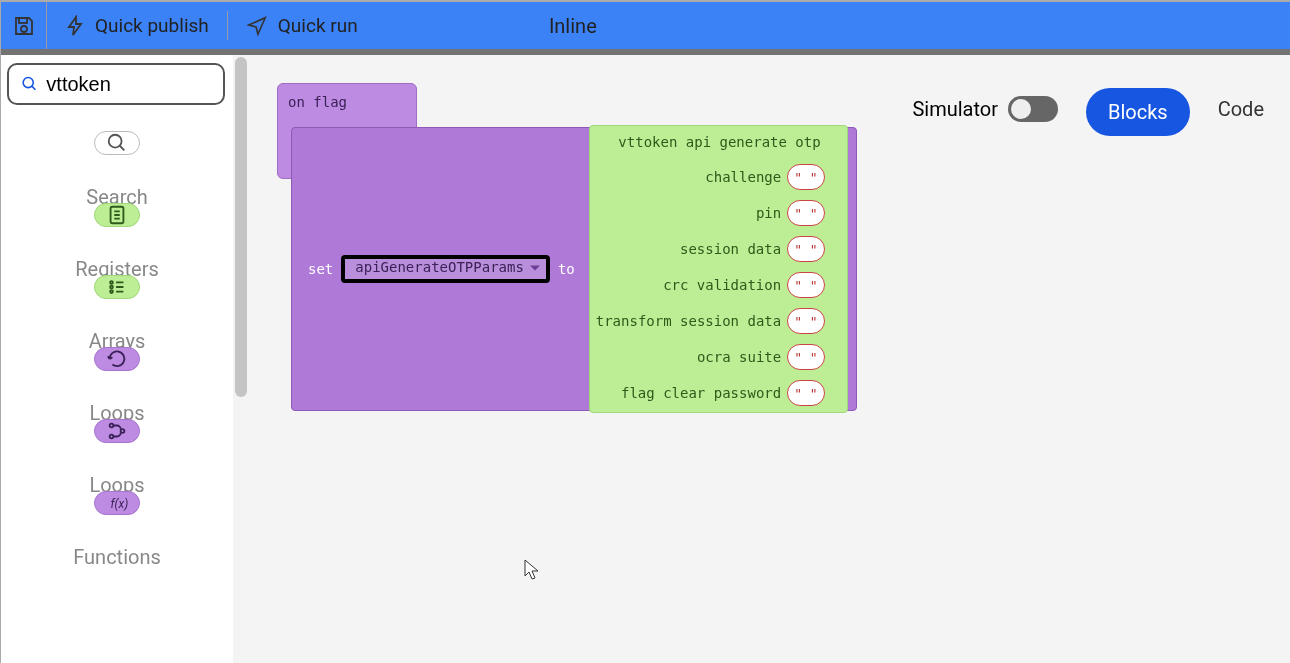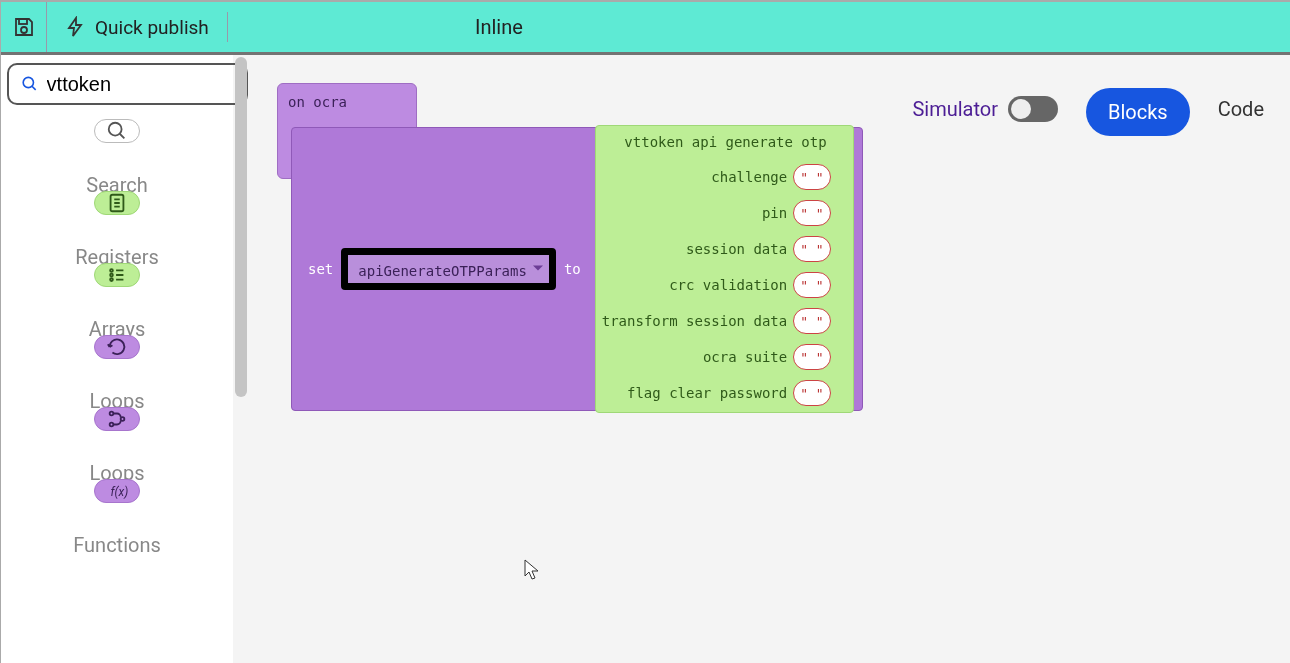--- a/index.html
+++ b/index.html
@@ -13,22 +13,22 @@
     border-top: 2px solid #aaa;
     border-bottom: none;
     border-right: none;
   }
 
   
   .topbar {
     height: 53px;
     display: flex;
     align-items: center;
-    background: #5eead4;
-    border-bottom: 3px solid #737373;
+    background: #3b82f6;
+    border-bottom: 6px solid #737373;
   }
   .save-wrap {
     width: 46px;
     height: 100%;
     display: flex;
     align-items: center;
     justify-content: center;
     border-right: 1px solid #99a;
   }
   .top-btn {
@@ -64,26 +64,26 @@
   
   .sidebar {
     width: 232px;
     padding: 8px 6px;
     background: #fff;
   }
   .searchbox {
     display: flex;
     align-items: center;
     gap: 8px;
-    width: 241px;
+    width: 218px;
     height: 42px;
     border: 2px solid #555;
     border-radius: 10px;
     padding: 4px 12px;
-    margin-bottom: 14px;
+    margin-bottom: 26px;
   }
   .searchbox input {
     border: none;
     outline: none;
     font-size: 20px;
     width: 100%;
     background: transparent;
   }
   .cat {
     display: flex;
@@ -136,21 +136,21 @@
     top: 26px;
     display: flex;
     align-items: center;
     gap: 28px;
   }
   .sim {
     display: flex;
     align-items: center;
     gap: 10px;
     font-size: 20px;
-    color: #4c1d95;
+    color: #000000;
   }
   .toggle {
     width: 50px;
     height: 26px;
     background: #666;
     border-radius: 13px;
     position: relative;
   }
   .toggle::after {
     content: "";
@@ -207,23 +207,23 @@
     height: 284px;
   }
   .set-block .kw {
     font-family: ui-monospace, "SFMono-Regular", Consolas, monospace;
     font-size: 14px;
     color: #fff;
     padding: 0 8px;
   }
   .var-dd {
     background: #b98fdb;
-    border: 7px solid #000000;
+    border: 4px solid #000000;
     border-radius: 4px;
-    padding: 8px 22px 4px 10px;
+    padding: 0 22px 4px 10px;
     font-family: ui-monospace, "SFMono-Regular", Consolas, monospace;
     font-size: 14px;
     color: #3b2158;
     position: relative;
   }
   .var-dd::after {
     content: "";
     position: absolute;
     right: 6px;
     top: 50%;
@@ -295,20 +295,26 @@
       <circle cx="12" cy="15" r="3"></circle>
     </svg>
   </div>
   <div class="top-btn">
     <svg width="20" height="22" viewBox="0 0 20 22" fill="none" stroke="#333" stroke-width="1.8">
       <path d="M11 2L4 12h5l-1 8 8-11h-5z"></path>
     </svg>
     <span>Quick publish</span>
   </div>
   <div class="top-sep"></div>
+  <div class="top-btn">
+    <svg width="22" height="22" viewBox="0 0 24 24" fill="none" stroke="#333" stroke-width="1.8">
+      <path d="M3 11l18-8-8 18-2-8z"></path>
+    </svg>
+    <span>Quick run</span>
+  </div>
   <div class="title">Inline</div>
 </div>
 
 <div class="main">
 
   <div class="sidebar">
     <div class="searchbox">
       <svg width="20" height="20" viewBox="0 0 24 24" fill="none" stroke="#1756e0" stroke-width="2.2">
         <circle cx="10" cy="10" r="7"></circle>
         <path d="M20 20l-5-5"></path>
@@ -394,21 +400,21 @@
       </div>
       <div class="pill-blocks">
         <span>Blocks</span>
       </div>
       <div class="pill-code">
         <span>Code</span>
       </div>
     </div>
 
     <div class="block-onstart">
-      <div class="header">on ocra</div>
+      <div class="header">on flag</div>
       <div class="foot"></div>
     </div>
 
     <div class="set-block">
       <span class="kw">set</span>
       <div class="var-dd">apiGenerateOTPParams</div>
       <span class="kw">to</span>
 
       <div class="obj-block">
         <div class="obj-title">vttoken api generate otp</div>

